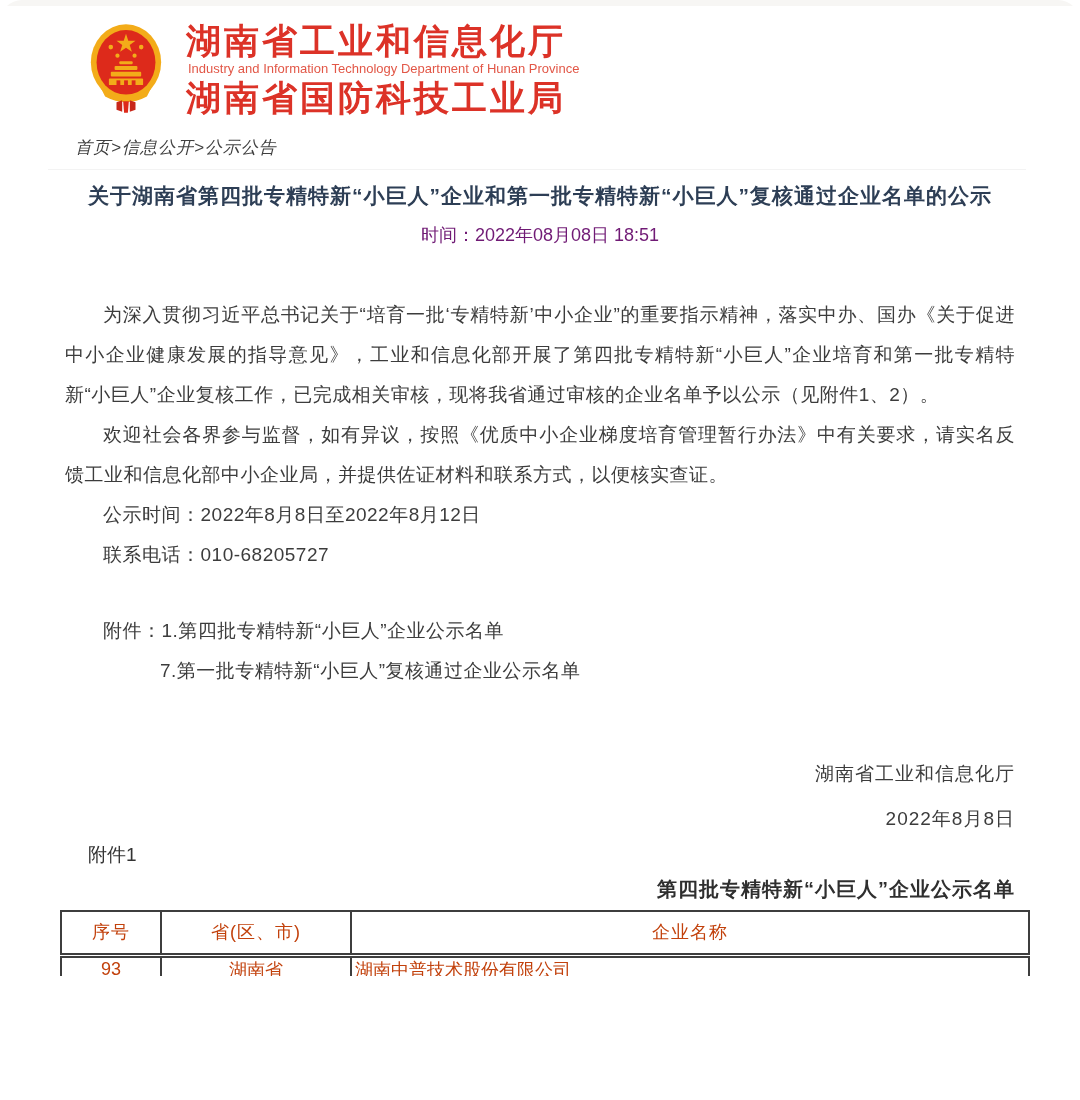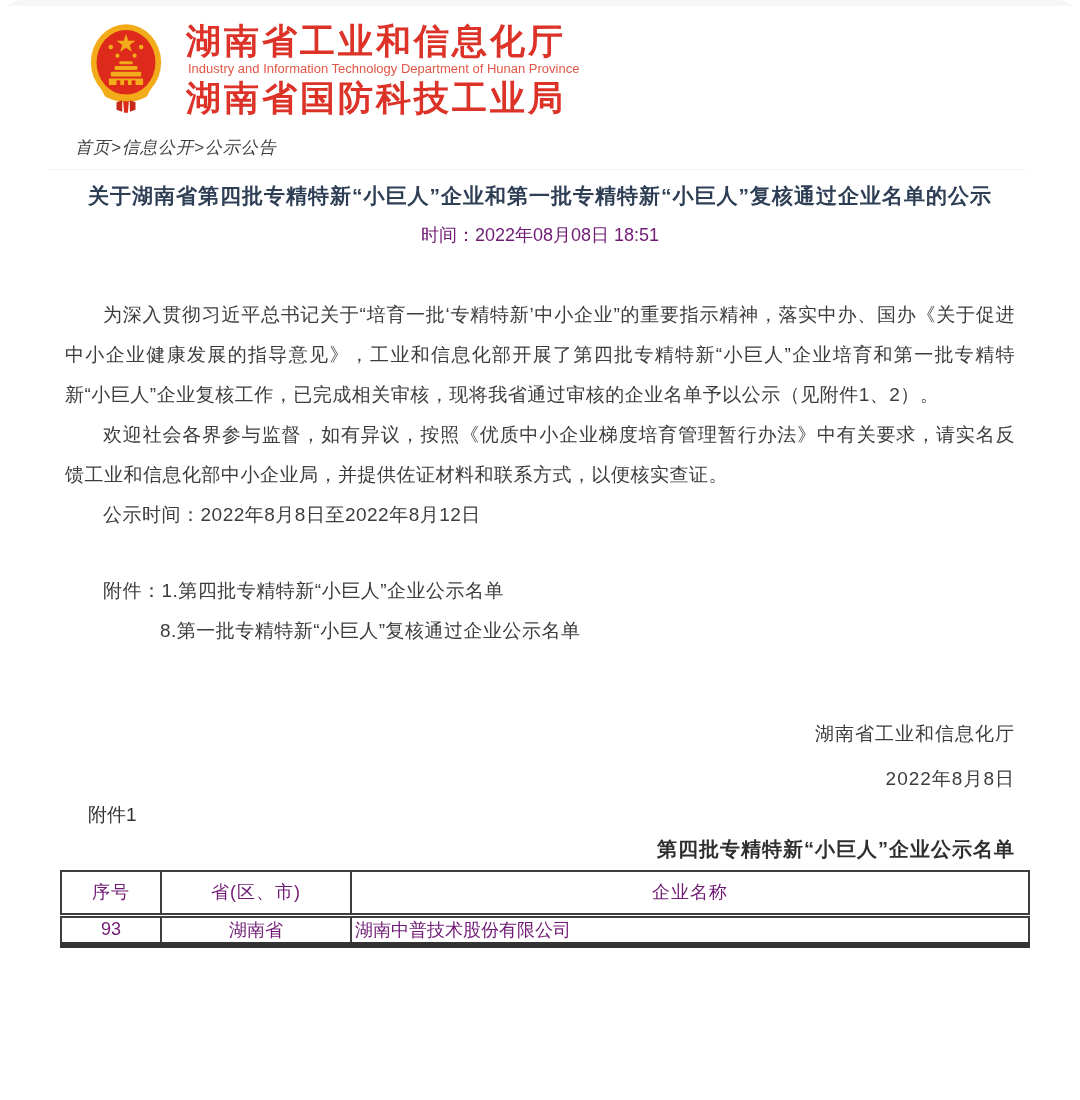--- a/index.html
+++ b/index.html
@@ -54,21 +54,21 @@
   .signature { margin-top:60px; text-align:right; }
   .sig-line { font-size:19px; line-height:45px; color:#3c3c3c; letter-spacing:1px; }
 
   
   .attach1-label { margin-top:-4px; font-size:19px; line-height:36px; color:#333; padding-left:23px; }
   .table-title { margin-top:2px; text-align:right; font-size:20px; font-weight:bold; color:#2f2f2f; letter-spacing:1px; line-height:28px; }
   .list-table {
     margin:7px 0 0 -5px; width:970px; border-collapse:collapse;
     border:2px solid #3e3e3e; table-layout:fixed;
   }
-  .list-table th, .list-table td { border:2px solid #3e3e3e; font-weight:normal; color:#701a75;margin-top:44px; }
+  .list-table th, .list-table td { border:2px solid #3e3e3e; font-weight:normal; color:#c2410c;margin-top:44px; }
   .list-table th { height:44px; font-size:18px; text-align:center; border-bottom:5px double #3e3e3e; letter-spacing:1px; }
   .list-table td { height:28px; font-size:18px; text-align:center; border-bottom:6px solid #333; }
   .col-seq { width:100px; }
   .col-prov { width:190px; }
   .cell-name { text-align:left !important; padding-left:3px; }
 
   
   .watermark {
     position:absolute; left:880px; top:976px; display:flex; align-items:center; gap:8px;
     pointer-events:none;
@@ -121,24 +121,25 @@
     <span class="breadcrumb">首页&gt;信息公开&gt;公示公告</span>
   </div>
 
   <main class="article">
     <h1 class="article-title">关于湖南省第四批专精特新“小巨人”企业和第一批专精特新“小巨人”复核通过企业名单的公示</h1>
     <div class="article-time">时间：2022年08月08日 18:51</div>
 
     <p class="para para-first">为深入贯彻习近平总书记关于“培育一批‘专精特新’中小企业”的重要指示精神，落实中办、国办《关于促进中小企业健康发展的指导意见》，工业和信息化部开展了第四批专精特新“小巨人”企业培育和第一批专精特新“小巨人”企业复核工作，已完成相关审核，现将我省通过审核的企业名单予以公示（见附件1、2）。</p>
     <p class="para">欢迎社会各界参与监督，如有异议，按照《优质中小企业梯度培育管理暂行办法》中有关要求，请实名反馈工业和信息化部中小企业局，并提供佐证材料和联系方式，以便核实查证。</p>
     <p class="para">公示时间：2022年8月8日至2022年8月12日</p>
+    <p class="para">联系电话：010-68205727</p>
 
     <div class="attach-block">
       <div class="attach-line1">附件：1.第四批专精特新“小巨人”企业公示名单</div>
-      <div class="attach-line2">8.第一批专精特新“小巨人”复核通过企业公示名单</div>
+      <div class="attach-line2">7.第一批专精特新“小巨人”复核通过企业公示名单</div>
     </div>
 
     <div class="signature">
       <div class="sig-line">湖南省工业和信息化厅</div>
       <div class="sig-line">2022年8月8日</div>
     </div>
 
     <div class="attach1-label">附件1</div>
     <div class="table-title">第四批专精特新“小巨人”企业公示名单</div>
 

